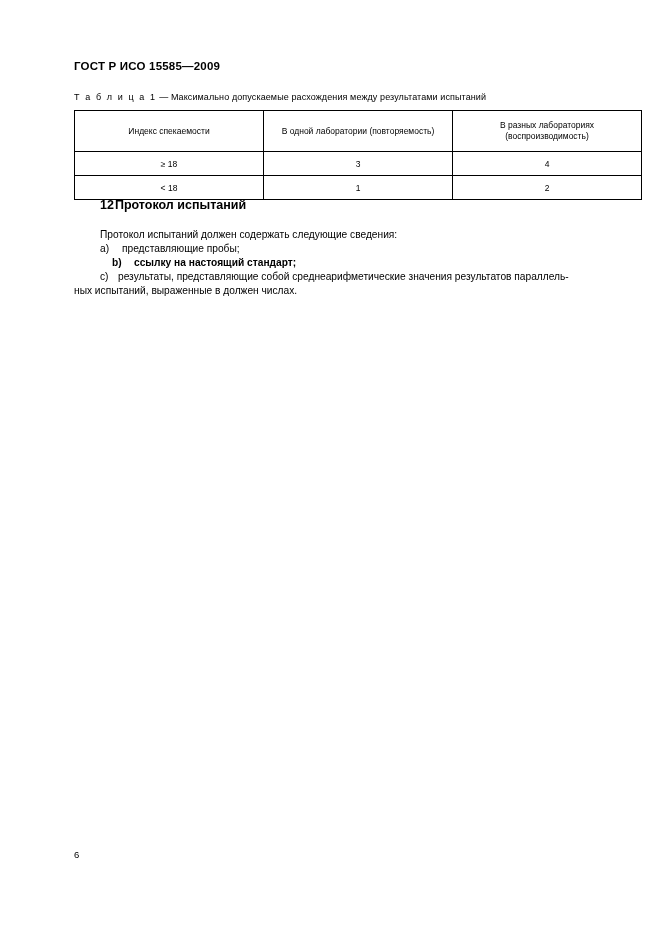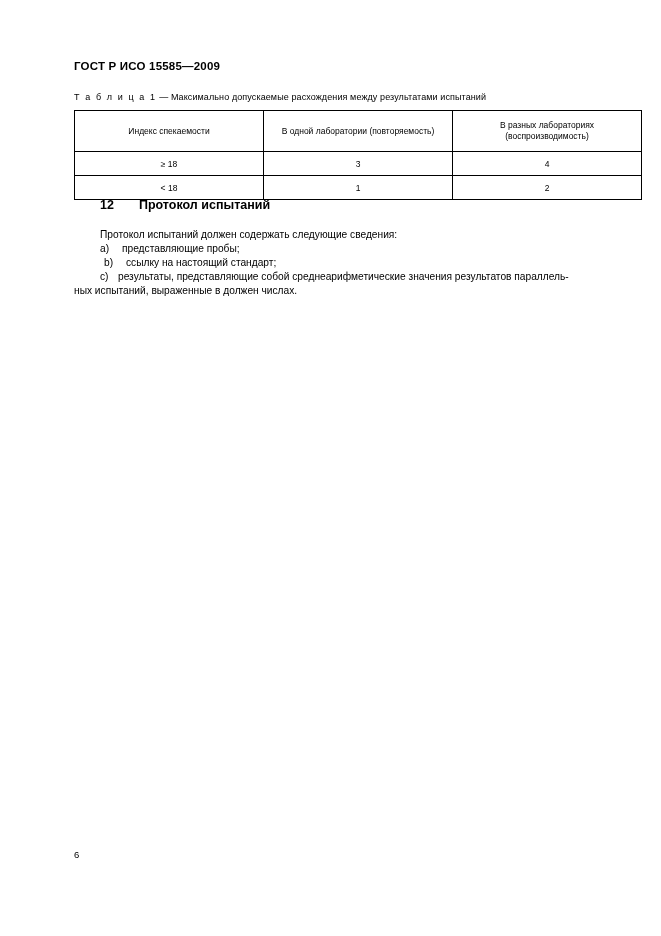--- a/index.html
+++ b/index.html
@@ -67,38 +67,38 @@
   .col3 { width: 180px; }
 
   .section-title {
     position: absolute;
     left: 100px;
     top: 198px;
     font-size: 12.5px;
     font-weight: bold;
   }
   .section-title .num {
-    margin-right: 25px;
+    margin-right: 1px;
   }
   .para {
     position: absolute;
     font-size: 10.2px;
     line-height: 15px;
   }
   .p-intro {
     left: 100px;
     top: 227px;
   }
   .list-item {
     position: absolute;
     font-size: 10.2px;
     line-height: 15px;
   }
   .li-a { left: 100px; top: 241px; }
-  .li-b { left: 104px; top: 255px; }
+  .li-b { left: 112px; top: 255px; font-weight: bold; }
   .li-c { left: 100px; top: 269px; width: 515px; }
   .li-c .marker { }
   .li-cont {
     position: absolute;
     left: 74px;
     top: 283px;
     font-size: 10.2px;
     line-height: 15px;
   }
   .marker {

